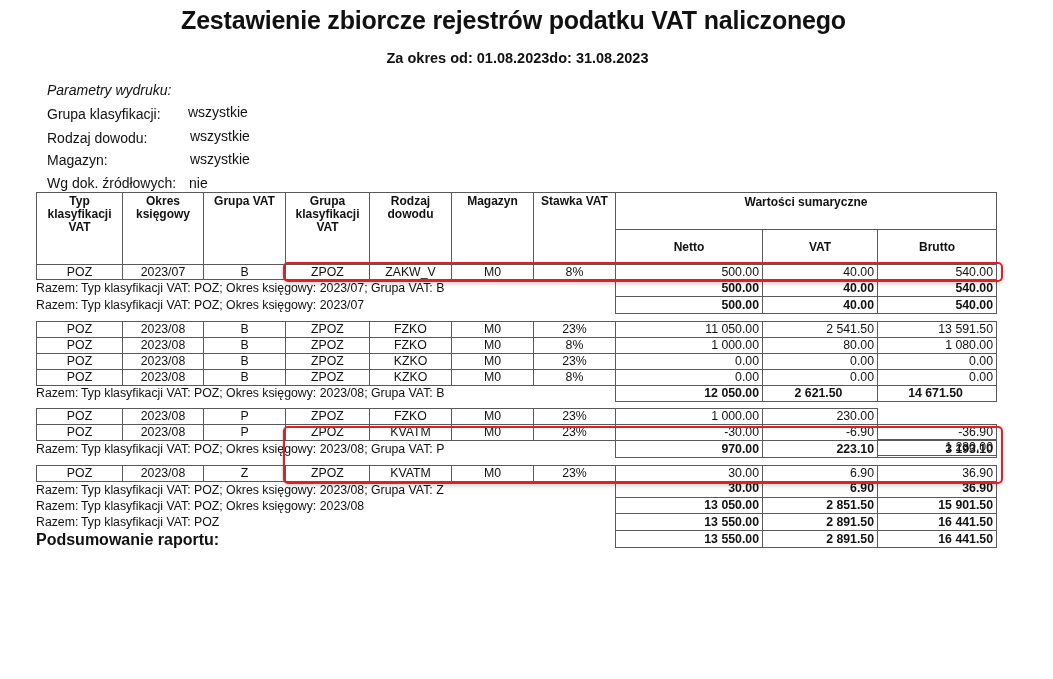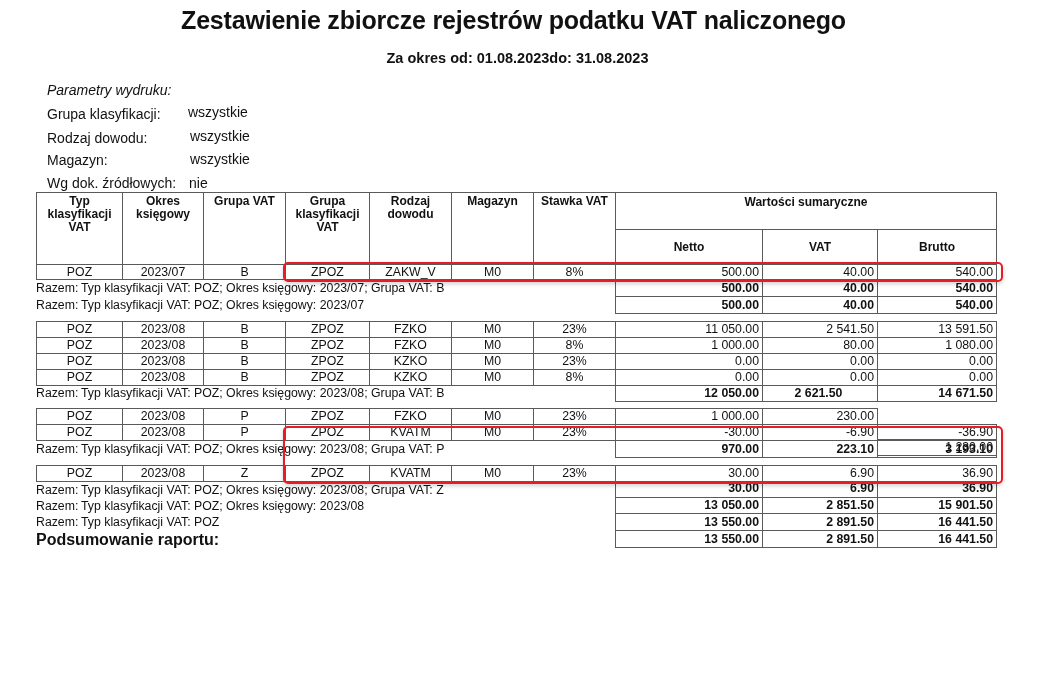--- a/index.html
+++ b/index.html
@@ -139,21 +139,21 @@
   <div class="cell bd c" style="left:533px;top:369px;width:83px;height:17px;">8%</div>
   <div class="cell bd r" style="left:615px;top:369px;width:148px;height:17px;">0.00</div>
   <div class="cell bd r" style="left:762px;top:369px;width:116px;height:17px;">0.00</div>
   <div class="cell bd r" style="left:877px;top:369px;width:120px;height:17px;">0.00</div>
 </div>
 
 <div>
   <div class="sumtext" style="left:36px;top:385px;"><span class="rz">Razem:</span><span>Typ klasyfikacji VAT: POZ; Okres księgowy: 2023/08; Grupa VAT: B</span></div>
   <div class="cell bd r b" style="left:615px;top:385px;width:148px;height:17px;">12 050.00</div>
   <div class="cell bd r b" style="left:762px;top:385px;width:116px;height:17px;text-align:center;">2 621.50</div>
-  <div class="cell bd r b" style="left:877px;top:385px;width:120px;height:17px;">14 671.50</div>
+  <div class="cell bd r b" style="left:877px;top:385px;width:120px;height:17px;text-align:center;">14 671.50</div>
 </div>
 
 <div>
   <div class="cell bd c" style="left:36px;top:408px;width:87px;height:17px;">POZ</div>
   <div class="cell bd c" style="left:122px;top:408px;width:82px;height:17px;">2023/08</div>
   <div class="cell bd c" style="left:203px;top:408px;width:83px;height:17px;">P</div>
   <div class="cell bd c" style="left:285px;top:408px;width:85px;height:17px;">ZPOZ</div>
   <div class="cell bd c" style="left:369px;top:408px;width:83px;height:17px;">FZKO</div>
   <div class="cell bd c" style="left:451px;top:408px;width:83px;height:17px;">M0</div>
   <div class="cell bd c" style="left:533px;top:408px;width:83px;height:17px;">23%</div>

